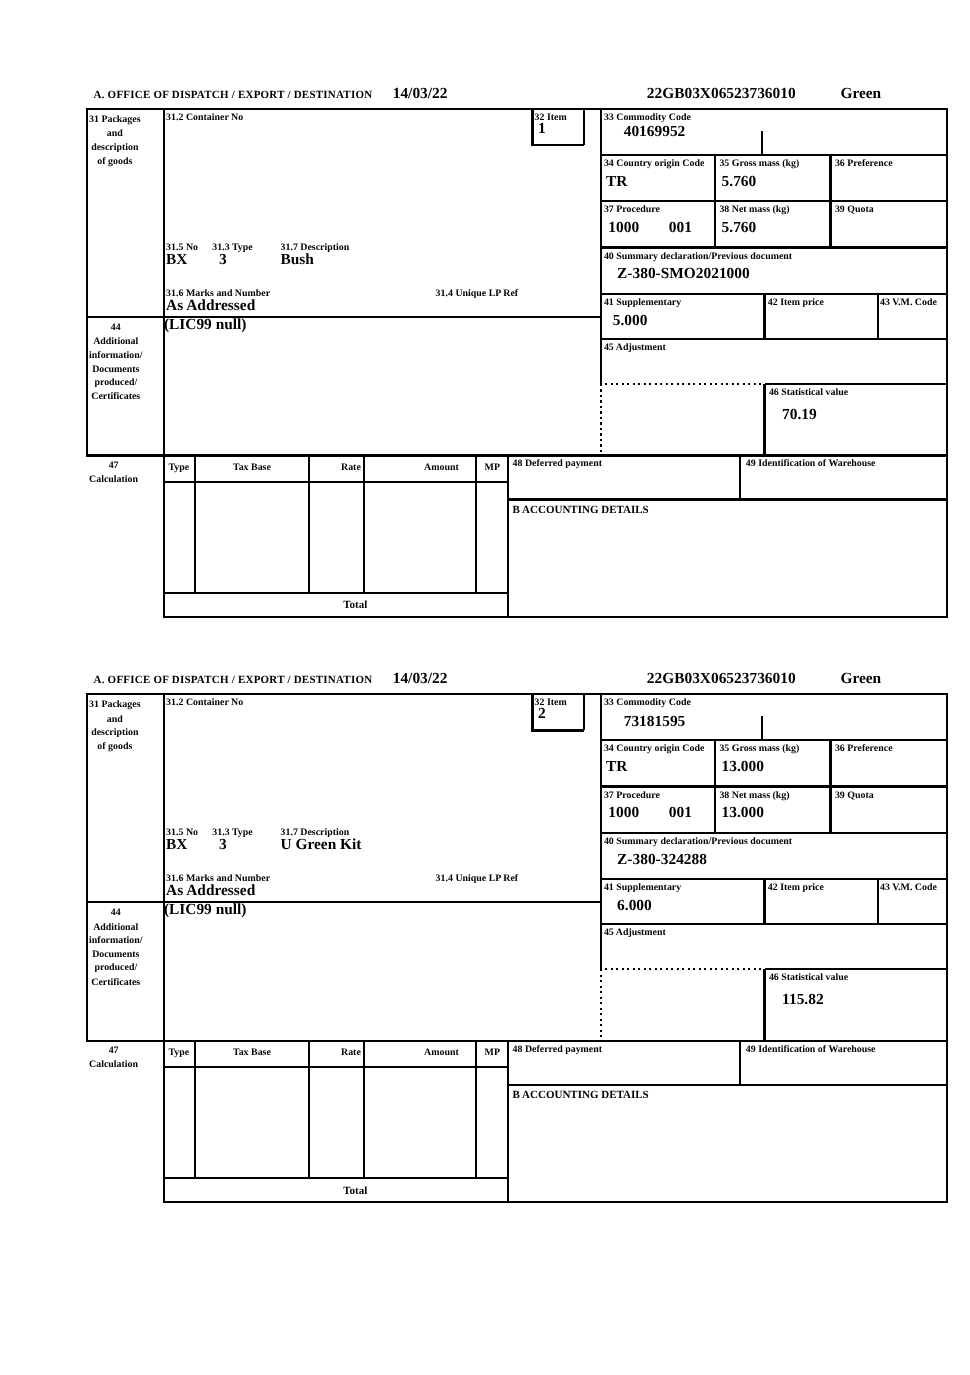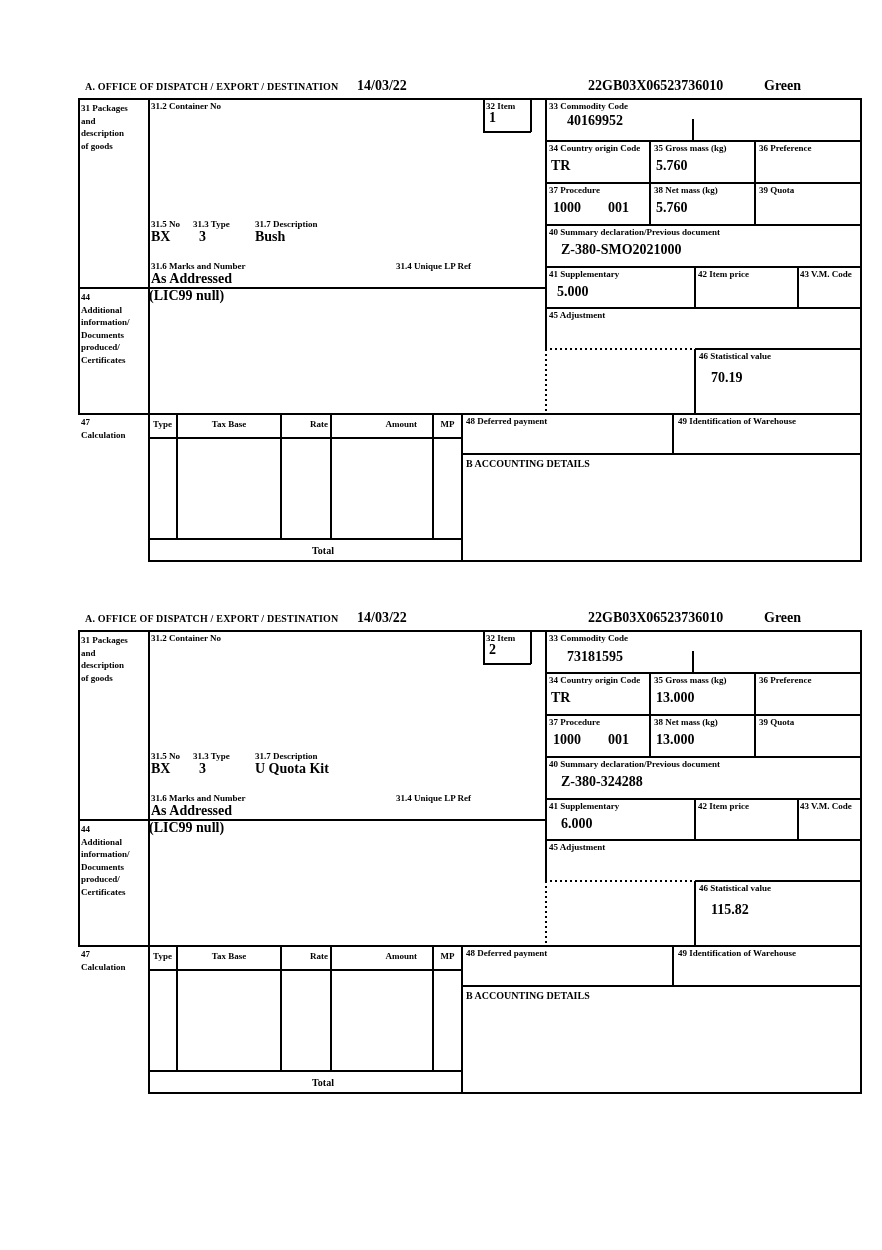--- a/index.html
+++ b/index.html
@@ -5,21 +5,21 @@
   html,body{margin:0;padding:0;}
   body{width:882px;height:1250px;background:#ffffff;position:relative;
        font-family:"Liberation Serif",serif;color:#000;}
   #page{position:absolute;inset:0;}
   .block{position:absolute;left:78px;width:756px;height:484px;}
   .block .grid{position:absolute;left:0;top:0;}
   .grid path{stroke:#000;fill:none;stroke-width:2;shape-rendering:crispEdges;}
   .grid path.dot{stroke-dasharray:2 3;}
   span{position:absolute;display:block;}
   .lbl{font-size:9px;font-weight:bold;white-space:nowrap;line-height:11px;}
-  .ml{white-space:pre-line;line-height:12.5px;}
+  .ml{white-space:pre-line;line-height:12.5px;text-align:center;}
   .val{font-size:14px;font-weight:bold;white-space:nowrap;line-height:15px;}
   .h-a{left:7px;top:3px;font-size:10px;font-weight:bold;letter-spacing:.2px;white-space:nowrap;}
   .h-date{left:279px;top:0;}
   .h-ref{left:510px;top:0;}
   .h-status{left:686px;top:0;}
   .cc{text-align:center;}
   .cr{text-align:right;}
   .b10{font-size:10px;font-weight:bold;white-space:nowrap;}
 </style>
 </head>
@@ -158,21 +158,21 @@
   <span class="lbl" style="left:471px;top:232px;">45 Adjustment</span>
 
   <span class="lbl" style="left:621px;top:273px;">46 Statistical value</span>
   <span class="val" style="left:633px;top:292px;">115.82</span>
 
   <span class="lbl" style="left:73px;top:141px;">31.5 No</span>
   <span class="lbl" style="left:115px;top:141px;">31.3 Type</span>
   <span class="lbl" style="left:177px;top:141px;">31.7 Description</span>
   <span class="val" style="left:73px;top:151px;">BX</span>
   <span class="val" style="left:121px;top:151px;">3</span>
-  <span class="val" style="left:177px;top:151px;">U Quota Kit</span>
+  <span class="val" style="left:177px;top:151px;">U Green Kit</span>
 
   <span class="lbl" style="left:73px;top:183px;">31.6 Marks and Number</span>
   <span class="lbl" style="left:318px;top:183px;">31.4 Unique LP Ref</span>
   <span class="val" style="left:73px;top:193px;">As Addressed</span>
 
   <span class="lbl ml" style="left:3px;top:213px;">44
 Additional
 information/
 Documents
 produced/

